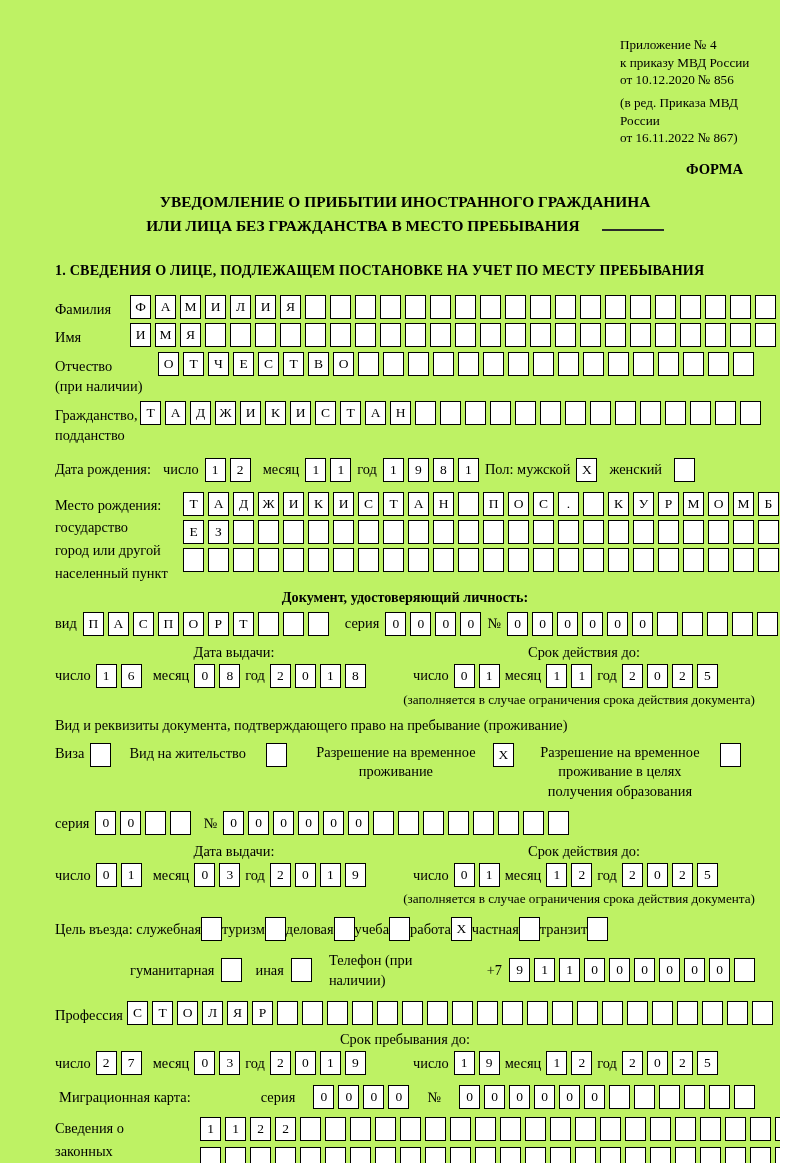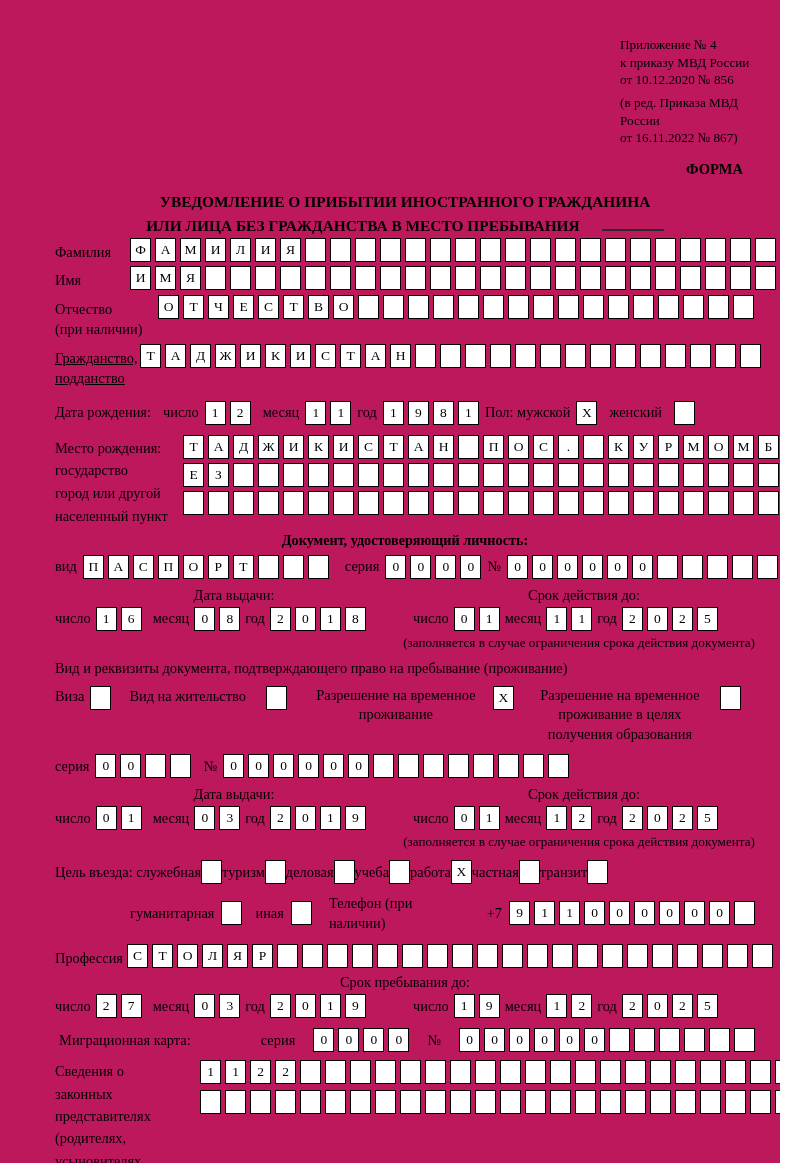--- a/index.html
+++ b/index.html
@@ -1,18 +1,18 @@
 <!DOCTYPE html>
 <html><head>
 <meta charset="utf-8">
 <style>
   html,body { margin:0; padding:0; background:#ffffff; }
   .page {
     width:780px; height:1163px; box-sizing:border-box; position:relative;
-    background:#be185d; color:#000;
+    background:#bef264; color:#000;
     font-family:"Liberation Serif", serif;
     padding:36px 25px 20px 55px; overflow:hidden;
   }
   .pre { white-space:pre-line; }
   
   .appendix { margin-left:565px; font-size:13.2px; line-height:1.34; }
   .appendix .edition { margin-top:5px; }
   .form-label { text-align:right; padding-right:12px; font-weight:bold; font-size:14.6px; margin-top:14px; }
   
   .title { text-align:center; font-weight:bold; font-size:15.4px; line-height:1.55; margin-top:12px; }
@@ -21,21 +21,21 @@
   
   .lbl { font-size:14.4px; line-height:1.42; }
   .frow { display:flex; align-items:flex-start; margin-bottom:4px; }
   .flabel { flex:0 0 auto; padding-top:4px; }
   .boxes { display:inline-flex; gap:4px; flex:0 0 auto; }
   .cell {
     box-sizing:border-box; width:21px; height:24px; flex:0 0 auto;
     border:1.6px solid #000; display:inline-flex; align-items:center; justify-content:center;
     font-size:13.5px; font-family:"Liberation Serif", serif; background:#fff;
   }
-  .w75  { width:75px; }  .w103 { width:103px; } .w85 { width:85px;text-decoration:underline; }
+  .w75  { width:75px; }  .w103 { width:103px; } .w85 { width:85px; }
   .gap6 { margin-left:6px; } .gap10 { margin-left:10px; } .gap14 { margin-left:10px; }
   
   .bdrow { display:flex; align-items:center; margin-top:12px; margin-bottom:10px; gap:6px;text-align:right; }
   
   .bp { display:flex; margin-bottom:2px; }
   .bp .flabel { width:128px; line-height:1.58; padding-top:2px; }
   .bp-rows .boxes { margin-bottom:4px; display:flex; }
   
   .doc-title { text-align:center; font-weight:bold; font-size:14.2px; margin:4px 0 6px 0; }
   .vidrow { display:flex; align-items:center; gap:6px; margin-bottom:8px; }
@@ -74,20 +74,21 @@
     <div class="pre edition">(в ред. Приказа МВД России
 от 16.11.2022 № 867)</div>
   </div>
   <div class="form-label">ФОРМА</div>
 
   <div class="title">
     <div>УВЕДОМЛЕНИЕ О ПРИБЫТИИ ИНОСТРАННОГО ГРАЖДАНИНА</div>
     <div><span>ИЛИ ЛИЦА БЕЗ ГРАЖДАНСТВА В МЕСТО ПРЕБЫВАНИЯ</span><span class="blank-line"></span></div>
   </div>
 
+  <div class="sect-heading">1. СВЕДЕНИЯ О ЛИЦЕ, ПОДЛЕЖАЩЕМ ПОСТАНОВКЕ НА УЧЕТ ПО МЕСТУ ПРЕБЫВАНИЯ</div>
 
   <div class="frow">
     <div class="flabel lbl w75">Фамилия</div>
     <div class="boxes">
         <span class="cell">Ф</span>
         <span class="cell">А</span>
         <span class="cell">М</span>
         <span class="cell">И</span>
         <span class="cell">Л</span>
         <span class="cell">И</span>

